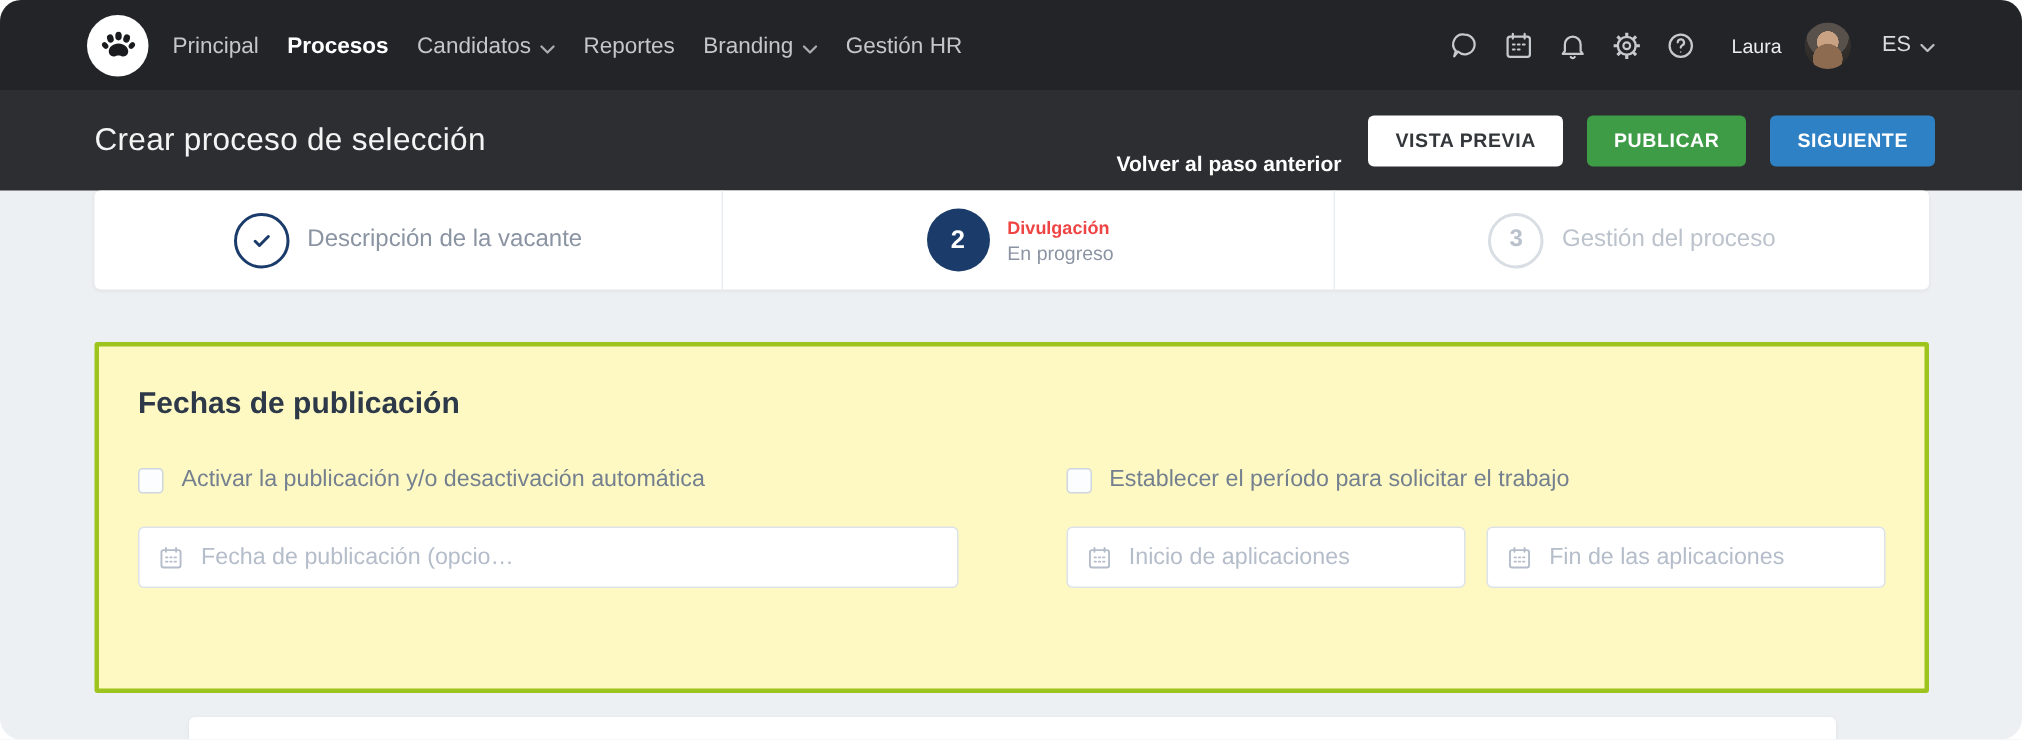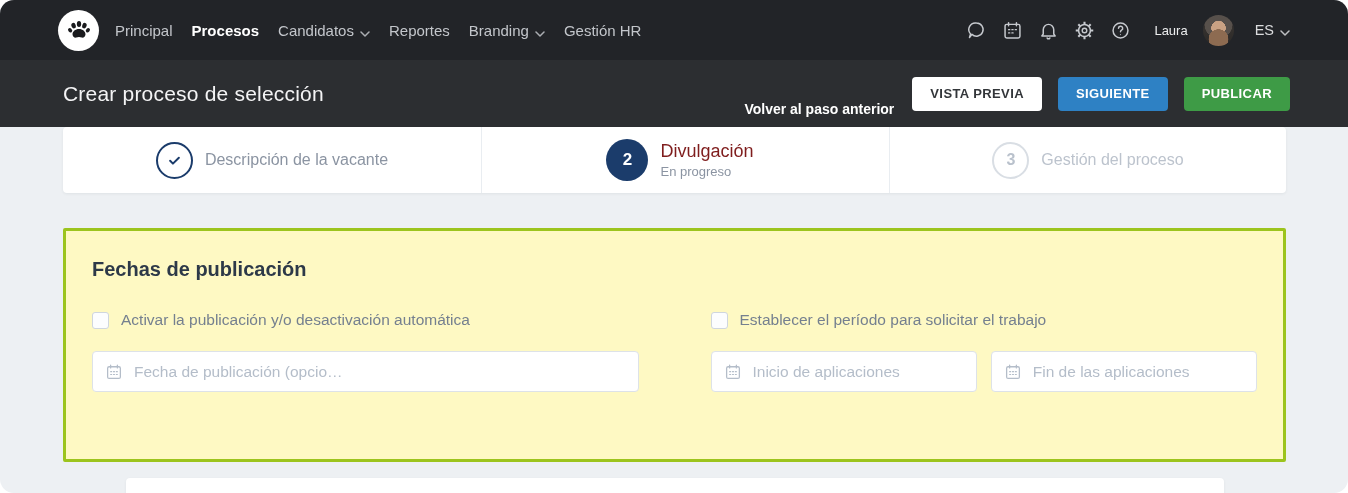--- a/index.html
+++ b/index.html
@@ -52,21 +52,21 @@
   .circle { border-radius:50%; display:flex; align-items:center; justify-content:center;
             flex-shrink:0; }
   .circle-done { width:37px; height:37px; border:2px solid #1b3c6b; }
   .circle-active { width:42px; height:42px; background:#1b3c6b; color:#ffffff;
                    font-size:17px; font-weight:700; }
   .circle-pending { width:37px; height:37px; border:2px solid #d9dee4; color:#b9c1cc;
                     font-size:16px; font-weight:700; }
   .step-label { font-size:16px; color:#8b94a2; }
   .step-label-pending { font-size:16px; color:#bcc3cd; }
   .step-texts { display:flex; flex-direction:column; gap:2px; }
-  .step-title-active { font-size:18px; font-weight:400; color:#7f1d1d; }
+  .step-title-active { font-size:12px; font-weight:700; color:#ef4444; }
   .step-sub { font-size:13px; color:#8b94a2; }
 
   
   .main { padding:35px 62px 0 63px; }
   .card-highlight { background:#fef9c3; border:3px solid #9cc41d; border-radius:2px;
                     height:234px; padding:27px 26px; }
   .section-title { font-size:20px; font-weight:700; color:#2d3948; margin-bottom:30px; }
   .form-grid { display:grid; grid-template-columns:1fr 1fr; column-gap:72px; }
   .check-row { display:flex; align-items:center; gap:12px; margin-bottom:22px; }
   .checkbox { appearance:none; -webkit-appearance:none; width:17px; height:17px;
@@ -174,22 +174,22 @@
             </svg></span>
       </a>
     </div>
   </header>
 
   <div class="subheader">
     <h1 class="page-title">Crear proceso de selección</h1>
     <div class="actions">
       <a class="back-link">Volver al paso anterior</a>
       <button class="btn btn-white">VISTA PREVIA</button>
+      <button class="btn btn-green">PUBLICAR</button>
       <button class="btn btn-blue">SIGUIENTE</button>
-      <button class="btn btn-green">PUBLICAR</button>
     </div>
   </div>
 
   <div class="stepper">
     <div class="step">
       <span class="circle circle-done">
         <span style="display:flex">
           <svg width="15" height="15" viewBox="0 0 24 24" fill="none">
               <path d="M5 12.5l4.5 4.5L19 7.5" stroke="#1b3c6b" stroke-width="3.2" stroke-linecap="round" stroke-linejoin="round"></path>
             </svg>

